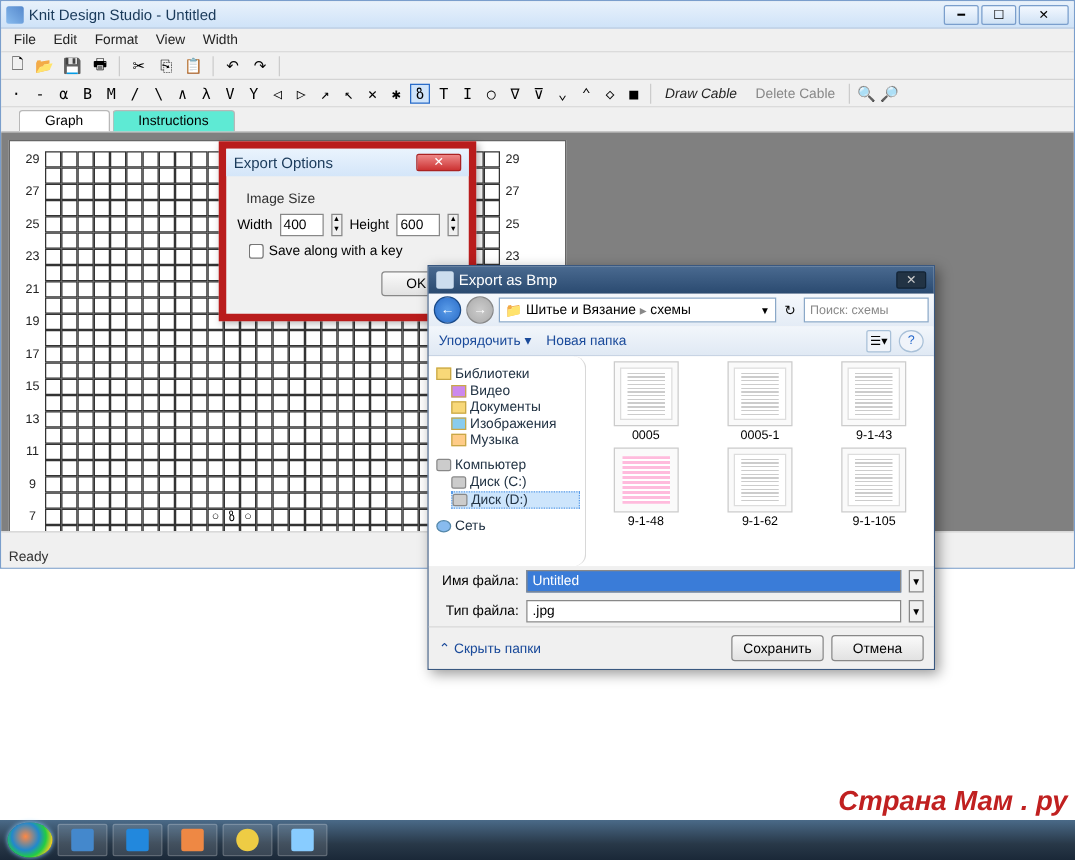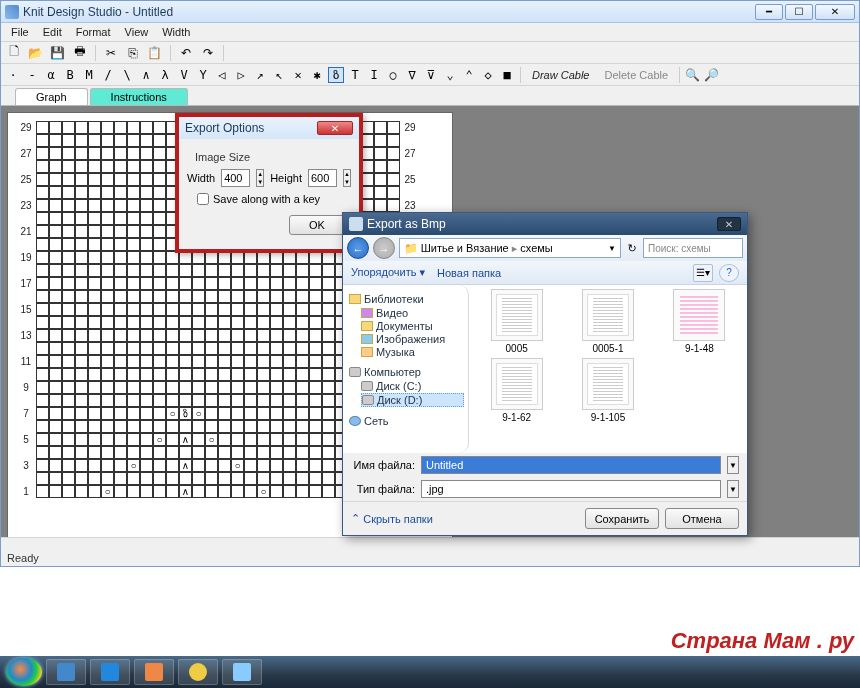--- a/index.html
+++ b/index.html
@@ -1,17 +1,17 @@
 <!DOCTYPE html>
 <html><head>
 <meta charset="utf-8">
 <style>
 * { box-sizing: border-box; margin: 0; padding: 0; font-family: "Segoe UI", Tahoma, sans-serif; }
 body { width: 860px; height: 688px; background: #fff; overflow: hidden; position: relative; font-size: 11px; }
-.app { width: 860px; height: 567px; border: 1px solid #7a9ecc; background: #f0f0f0; display: flex; flex-direction: column; }
+.app { width: 860px; height: 455px; border: 1px solid #7a9ecc; background: #f0f0f0; display: flex; flex-direction: column; }
 .titlebar { height: 22px; background: linear-gradient(#e8f1fb,#cfe3f8); display: flex; align-items: center; padding: 0 4px; border-bottom: 1px solid #a8c1e0; }
 .titlebar .appicon { width: 14px; height: 14px; background: linear-gradient(45deg,#8be,#58c); border-radius: 2px; margin-right: 4px; }
 .titlebar .title { flex: 1; color: #1a3a5a; font-size: 12px; }
 .winbtns { display: flex; gap: 2px; }
 .winbtn { width: 28px; height: 16px; border: 1px solid #7a9ecc; background: linear-gradient(#f3f8ff,#d0e2f5); border-radius: 2px; display: flex; align-items: center; justify-content: center; font-size: 10px; cursor: default; }
 .winbtn.close { width: 40px; }
 .menubar { height: 19px; background: #f0f0f0; display: flex; align-items: center; padding: 0 4px; gap: 2px; border-bottom: 1px solid #d4d4d4; }
 .menubar span { padding: 2px 6px; font-size: 11px; color: #222; cursor: default; }
 .toolbar { height: 22px; background: #f0f0f0; display: flex; align-items: center; padding: 0 4px; gap: 4px; border-bottom: 1px solid #d4d4d4; }
 .tbtn { width: 18px; height: 18px; display: flex; align-items: center; justify-content: center; border: 1px solid transparent; border-radius: 2px; cursor: default; font-size: 12px; }
@@ -24,21 +24,21 @@
 .tabs { height: 20px; background: #f0f0f0; display: flex; align-items: flex-end; padding: 0 14px; border-bottom: 1px solid #b8b8b8; }
 .tab { padding: 2px 20px; border: 1px solid #b8b8b8; border-bottom: none; background: #fff; margin-right: 2px; border-radius: 3px 3px 0 0; font-size: 11px; cursor: default; }
 .tab.inactive { background: #5eead4; }
 .workspace { flex: 1; background: #808080; padding: 6px; overflow: hidden; }
 .canvas { width: 446px; height: 440px; background: #fff; border: 1px solid #666; padding: 8px; }
 .grid { display: grid; grid-template-columns: 20px repeat(28,13px) 20px; grid-auto-rows: 13px; }
 .rlabel { font-size: 10px; display: flex; align-items: center; justify-content: center; color: #222; }
 .cell { border: 0.5px solid #333; font-size: 10px; display: flex; align-items: center; justify-content: center; }
 .status { height: 18px; background: #f0f0f0; border-top: 1px solid #d4d4d4; padding: 14px 6px; font-size: 11px; color: #333; }
 
-.dlg1 { position: absolute; left: 175px; top: 113px; width: 188px; background: #f0f0f0; border: 4px solid #b91c1c; box-shadow: 2px 2px 6px rgba(0,0,0,0.3); }
+.dlg1 { position: absolute; left: 175px; top: 113px; width: 206px; background: #f0f0f0; border: 6px solid #b91c1c; box-shadow: 2px 2px 6px rgba(0,0,0,0.3); }
 .dlgtitle { height: 22px; background: linear-gradient(#eaf3fd,#d4e6f9); display: flex; align-items: center; padding: 0 6px; font-size: 12px; color: #1a3a5a; }
 .dlgtitle .closebtn { margin-left: auto; width: 36px; height: 14px; background: linear-gradient(#e88,#c33); border: 1px solid #a22; border-radius: 2px; color: #fff; display: flex; align-items: center; justify-content: center; font-size: 10px; cursor: default; }
 .dlgbody { padding: 8px; }
 .grp { font-size: 11px; color: #333; margin: 4px 0 6px 8px; }
 .row { display: flex; align-items: center; gap: 6px; margin: 4px 0; font-size: 11px; }
 .row label { width: 42px; text-align: right; }
 .numbox { width: 48px; height: 18px; border: 1px solid #888; background: #fff; font-size: 11px; padding: 0 2px; display: flex; align-items: center; }
 .spinner { width: 12px; height: 18px; border: 1px solid #888; background: #f0f0f0; display: flex; flex-direction: column; }
 .spinner div { flex: 1; font-size: 6px; display: flex; align-items: center; justify-content: center; }
 .chk { display: flex; align-items: center; gap: 4px; margin: 6px 0 10px 10px; font-size: 11px; }
@@ -1140,20 +1140,24 @@
     <div class="listpane">
       <div class="fitem">
           <div class="fthumb doc"></div>
           <span>0005</span>
         </div>
       <div class="fitem">
           <div class="fthumb doc"></div>
           <span>0005-1</span>
         </div>
       <div class="fitem">
+          <div class="fthumb doc"></div>
+          <span>9-1-43</span>
+        </div>
+      <div class="fitem">
           <div class="fthumb pink"></div>
           <span>9-1-48</span>
         </div>
       <div class="fitem">
           <div class="fthumb doc"></div>
           <span>9-1-62</span>
         </div>
       <div class="fitem">
           <div class="fthumb doc"></div>
           <span>9-1-105</span>

